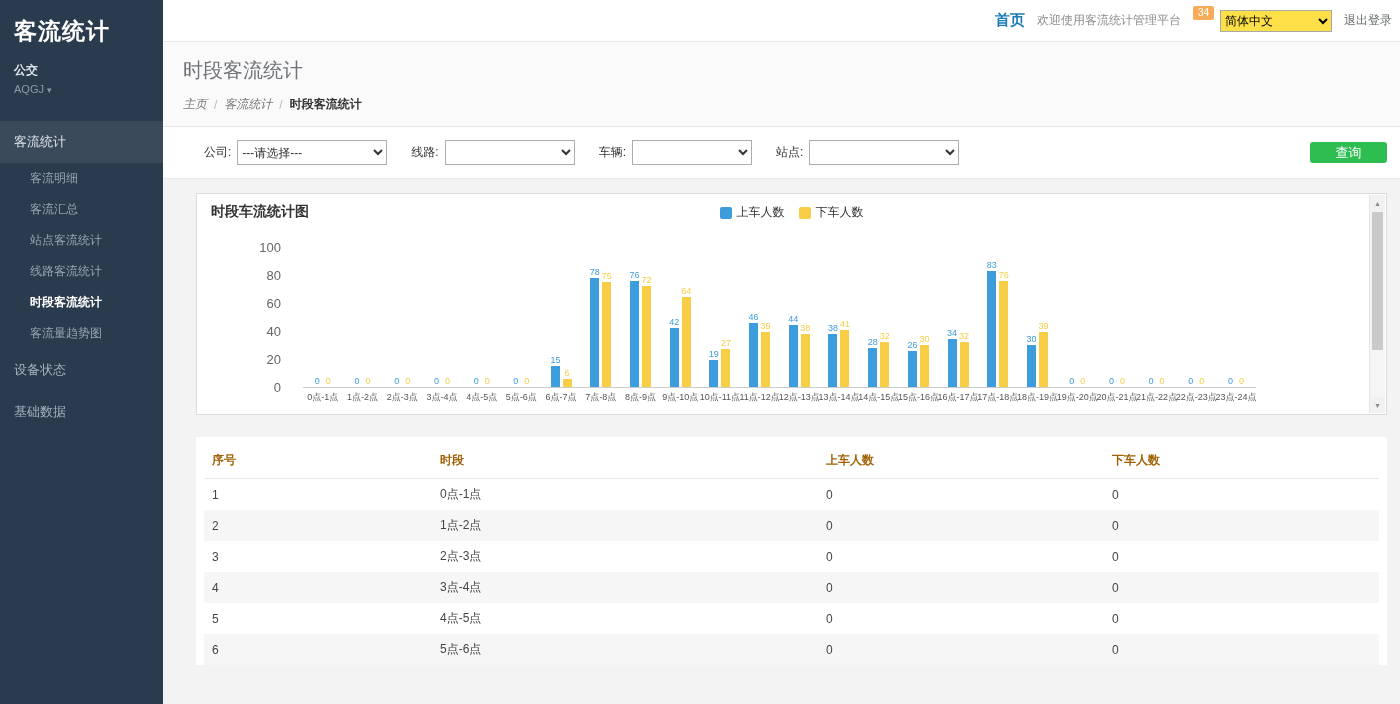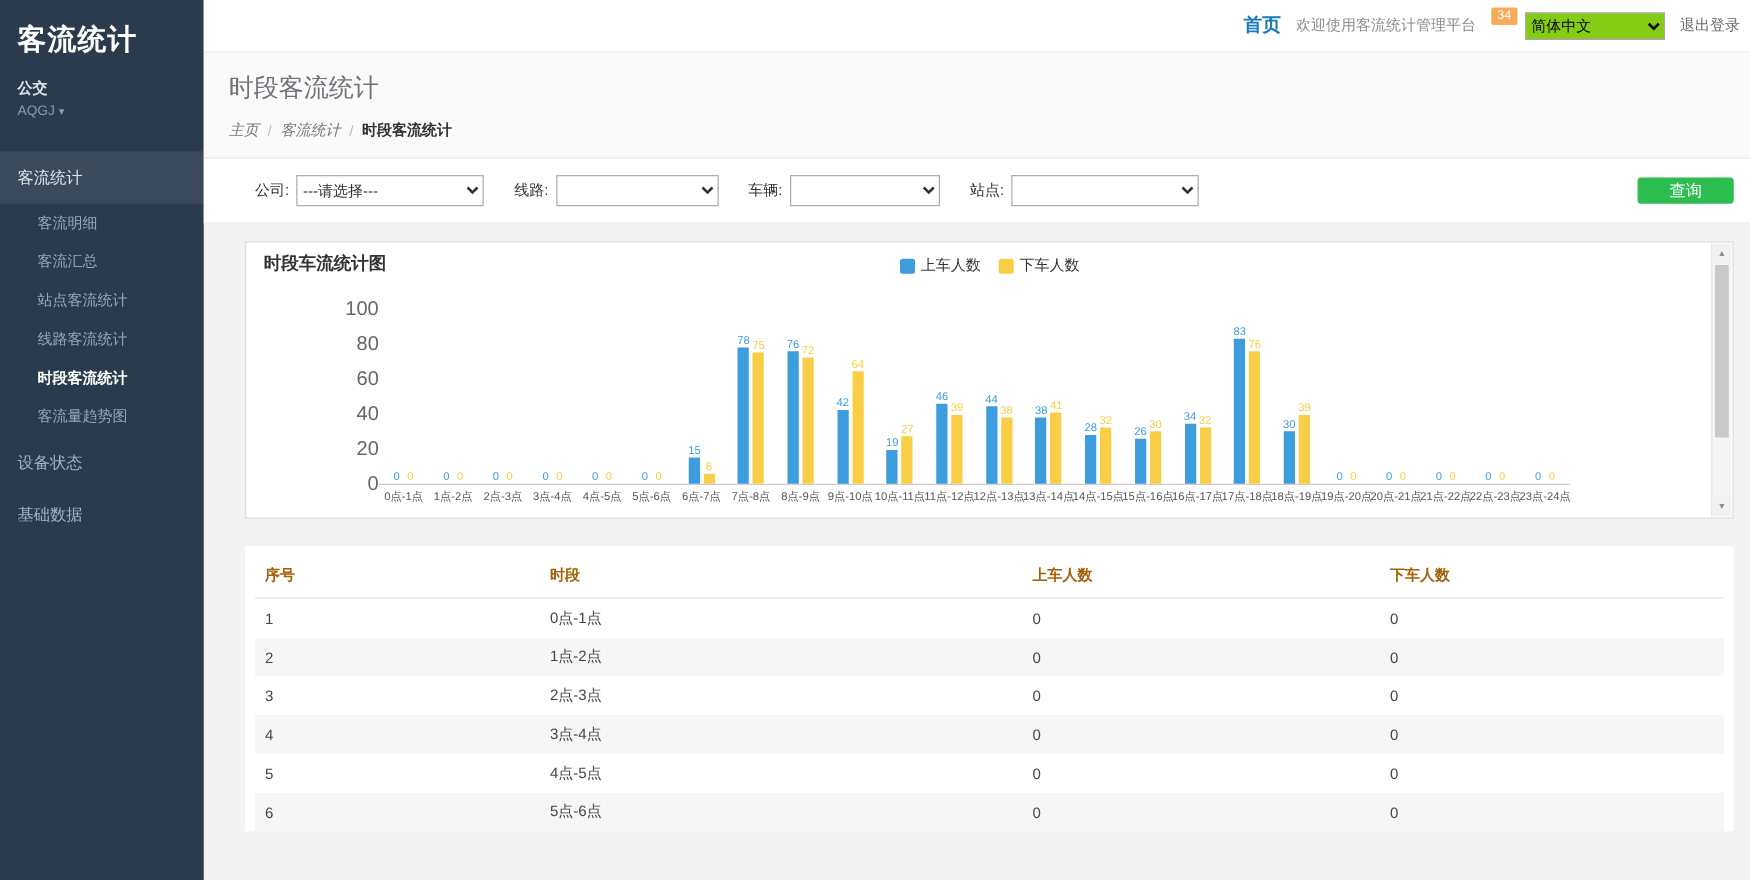--- a/index.html
+++ b/index.html
@@ -27,21 +27,21 @@
 
   
   .main { flex:1; display:flex; flex-direction:column; min-width:0; }
 
   .topbar { height:42px; min-height:42px; background:#fff; border-bottom:1px solid #e7eaec;
             display:flex; align-items:center; justify-content:flex-end; gap:12px; padding-right:8px; }
   .home { color:#1a7bb9; font-size:15px; font-weight:bold; text-decoration:none; cursor:pointer; }
   .welcome { color:#8e8e8e; font-size:12px; }
   .badge { background:#f8ac59; color:#fff; font-size:10px; line-height:12px; padding:1px 5px;
            border-radius:2px; transform:translateY(-8px); margin-right:-6px; cursor:pointer; }
-  .lang { width:112px; height:22px; font-size:12px; border:1px solid #a9a9a9; background:#84cc16; }
+  .lang { width:112px; height:22px; font-size:12px; border:1px solid #a9a9a9; background:#fde047; }
   .logout { color:#676a6c; font-size:12px; text-decoration:none; cursor:pointer; white-space:nowrap; }
 
   .page-heading { background:#fafafb; border-bottom:1px solid #e3e6e8; padding:15px 20px 13px; }
   .page-title { font-size:20px; font-weight:400; color:#6f7377; margin:0 0 12px; }
   .breadcrumb { font-size:12px; color:#999; display:flex; gap:7px; align-items:center; }
   .breadcrumb a { color:#777; text-decoration:none; cursor:pointer;font-style:italic; }
   .breadcrumb b { color:#333; }
   .breadcrumb .sep { color:#bbb; }
 
   
@@ -68,21 +68,21 @@
   .chart-card { background:#fff; border:1px solid #d9dcde; position:relative; margin-bottom:22px; padding:8px 0 6px; }
   .chart-header { position:relative; height:24px; padding:0 14px; }
   .chart-title { font-size:14px; font-weight:bold; color:#333; }
   .legend { position:absolute; left:50%; top:2px; transform:translateX(-50%); display:flex; gap:14px; align-items:center; }
   .legend-item { display:flex; align-items:center; gap:5px; cursor:pointer; }
   .legend-item .sq { width:12px; height:12px; border-radius:2px; display:inline-block; }
   .legend-item .lt { font-size:12px; color:#333; }
 
   .chart-body { display:flex; padding:22px 130px 4px 70px; }
   .y-axis { width:36px; position:relative; height:140px; flex:none; }
-  .y-axis span { position:absolute; right:0; font-size:16px; color:#666; line-height:10px; }
+  .y-axis span { position:absolute; right:22px; font-size:13px; color:#666; line-height:10px; }
   .plot { flex:1; min-width:0; }
   .bars { display:flex; height:140px; border-bottom:1px solid #ccc; align-items:flex-end; }
   .group { flex:1; min-width:0; display:flex; justify-content:center; align-items:flex-end; gap:2px; height:100%; }
   .barwrap { display:flex; flex-direction:column; align-items:center; justify-content:flex-end; height:100%; }
   .blabel { font-size:9px; line-height:10px; margin-bottom:1px; }
   .bar { width:9px; }
   .x-labels { display:flex; margin-top:3px; }
   .xl { flex:1; min-width:0; display:flex; justify-content:center; }
   .xl span { font-size:9px; color:#555; white-space:nowrap; }
 

